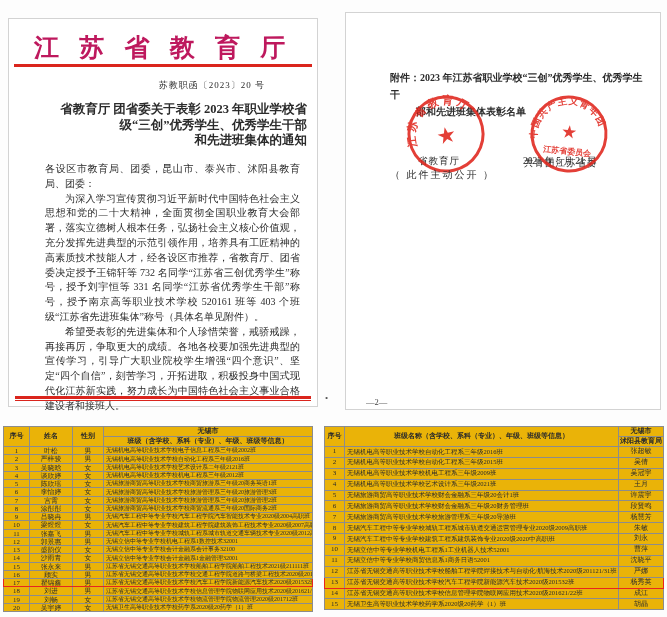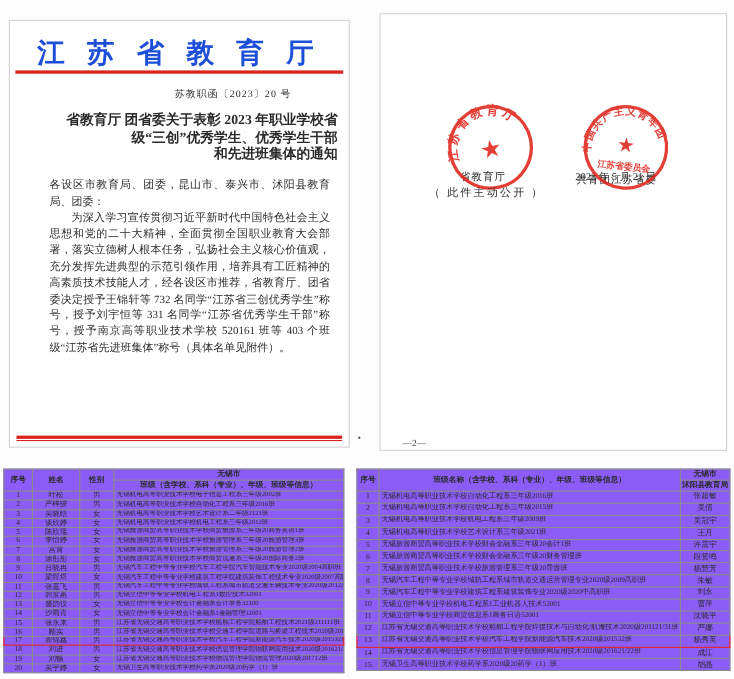--- a/index.html
+++ b/index.html
@@ -3,21 +3,21 @@
 <meta charset="utf-8">
 <style>
   * { margin:0; padding:0; box-sizing:border-box; }
   body { width:667px; height:617px; background:#fdfdfd; font-family:"Liberation Serif","DejaVu Serif",serif; color:#2b2b2b; overflow:hidden; }
   .canvas { position:relative; width:667px; height:617px; }
 
   .page { position:absolute; background:#fff; border:1px solid #d3d3d3; }
   .page1 { left:8px; top:18px; width:310px; height:389px; }
   .page2 { left:345px; top:12px; width:316px; height:398px; }
 
-  .doc-header { margin-top:12px; text-align:center; font-size:25px; font-weight:bold; color:#1d4ed8; letter-spacing:7px; white-space:nowrap; }
+  .doc-header { margin-top:12px; text-align:center; font-size:25px; font-weight:bold; color:#be185d; letter-spacing:7px; white-space:nowrap; }
   .red-line { position:absolute; left:5px; right:5px; top:45px; height:2.5px; background:#da251d; }
   .doc-number { position:absolute; top:60px; right:52px; font-size:9px; letter-spacing:1px; }
   .doc-title { position:absolute; top:83px; left:10px; right:10px; text-align:right; font-size:12.5px; font-weight:bold; line-height:15.5px; }
   .doc-body { position:absolute; top:143px; left:20px; right:17px; font-size:10px; line-height:14.8px; text-align:justify;margin-left:16px; }
   .doc-body p.indent { text-indent:2em; }
   .red-dline { position:absolute; left:6px; right:6px; top:377px; }
   .red-dline .l1 { height:2.5px; background:#da251d; }
   .red-dline .l2 { height:1px; background:#da251d; margin-top:1.5px; }
   .artifact-dot { position:absolute; left:325px; top:393px; font-size:9px; color:#555; }
 
@@ -27,21 +27,21 @@
   .seal { position:absolute; width:84px; height:84px; opacity:.88; }
   .seal-left { left:58px; top:79px; transform:rotate(-12deg); }
   .seal-right { left:181px; top:79px; transform:rotate(6deg); }
   .signer { position:absolute; font-size:9.5px; letter-spacing:1px;margin-top:15px; }
   .signer-left { left:72px; top:127px; }
   .signer-right { left:178px; top:129px; }
   .sign-date { position:absolute; left:177px; top:142px; font-size:9.5px; }
   .public-note { position:absolute; left:44px; top:155px; font-size:10px; letter-spacing:2px; }
   .page-num { position:absolute; left:20px; top:384px; font-size:8.5px; color:#444; }
 
-  table { border-collapse:collapse; table-layout:fixed; background:#8b5cf6; }
+  table { border-collapse:collapse; table-layout:fixed; background:#eab308; }
   th, td { border:1px solid #8c8c8c; font-weight:normal; overflow:hidden; white-space:nowrap; text-align:center; line-height:1.05; }
   thead th { font-weight:bold; }
   .t-left { position:absolute; left:3px; top:426px; width:309px; }
   .t-left th { font-size:7px; height:10px; }
   .t-left td { font-size:6.8px; height:8.25px; padding:0; }
   .t-left td.c-class { text-align:left; padding-left:2px; font-size:6px; }
   .t-right { position:absolute; left:324px; top:426px; width:339px; }
   .t-right th { font-size:7px; height:10px; }
   .t-right td { font-size:7px; height:10.9px; padding:0; }
   .t-right td.c-class { text-align:left; padding-left:2px; font-size:6.5px; }
@@ -59,29 +59,34 @@
     <div class="red-line"></div>
     <div class="doc-number">苏教职函〔2023〕20 号</div>
     <div class="doc-title">
       <div>省教育厅 团省委关于表彰 2023 年职业学校省</div>
       <div>级“三创”优秀学生、优秀学生干部</div>
       <div>和先进班集体的通知</div>
     </div>
     <div class="doc-body">
       <p>各设区市教育局、团委，昆山市、泰兴市、沭阳县教育局、团委：</p>
       <p class="indent">为深入学习宣传贯彻习近平新时代中国特色社会主义思想和党的二十大精神，全面贯彻全国职业教育大会部署，落实立德树人根本任务，弘扬社会主义核心价值观，充分发挥先进典型的示范引领作用，培养具有工匠精神的高素质技术技能人才，经各设区市推荐，省教育厅、团省委决定授予王锦轩等 732 名同学“江苏省三创优秀学生”称号，授予刘宇恒等 331 名同学“江苏省优秀学生干部”称号，授予南京高等职业技术学校 520161 班等 403 个班级“江苏省先进班集体”称号（具体名单见附件）。</p>
+      <p class="indent">希望受表彰的先进集体和个人珍惜荣誉，戒骄戒躁，再接再厉，争取更大的成绩。各地各校要加强先进典型的宣传学习，引导广大职业院校学生增强“四个意识”、坚定“四个自信”，刻苦学习，开拓进取，积极投身中国式现代化江苏新实践，努力成长为中国特色社会主义事业合格建设者和接班人。</p>
     </div>
     <div class="red-dline">
       <div class="l1"></div>
         <div class="l2"></div>
     </div>
   </div>
   <span class="artifact-dot">•</span>
 
   <div class="page page2">
+    <div class="attach">
+      <div>附件：2023 年江苏省职业学校“三创”优秀学生、优秀学生干</div>
+      <div class="ln2">部和先进班集体表彰名单</div>
+    </div>
 
     <div class="signer signer-left">省教育厅</div>
     <div class="signer signer-right">共青团江苏省委</div>
     <div class="sign-date">2023 年 5 月 21 日</div>
 
     <svg class="seal seal-left" viewBox="0 0 84 84">
       <circle cx="42" cy="42" r="37" fill="none" stroke="#e0251c" stroke-width="3"></circle>
       <path id="sealArc1" d="M 13,54 A 31,31 0 1 1 71,54" fill="none"></path>
       <text font-size="11" fill="#e0251c" font-weight="bold" letter-spacing="3">
         <textPath href="#sealArc1" startOffset="6">江苏省教育厅</textPath>

